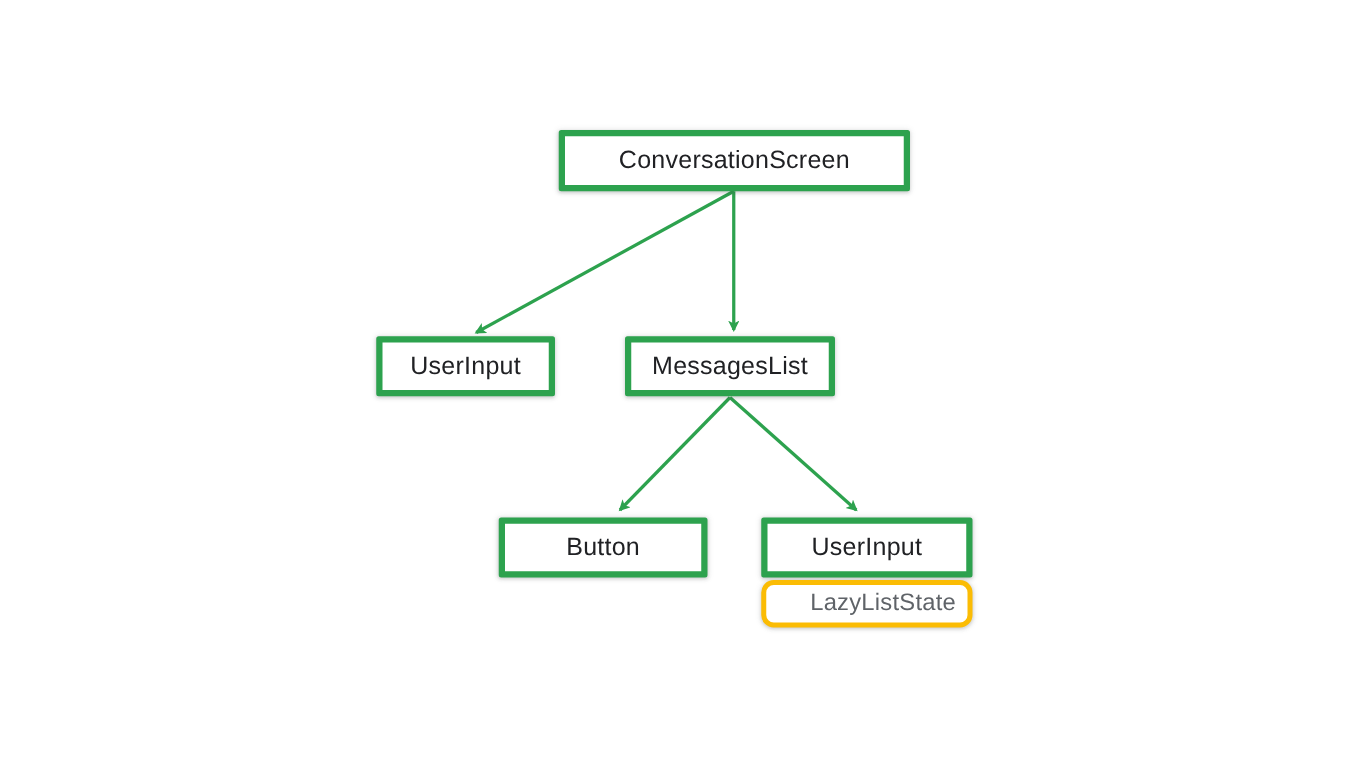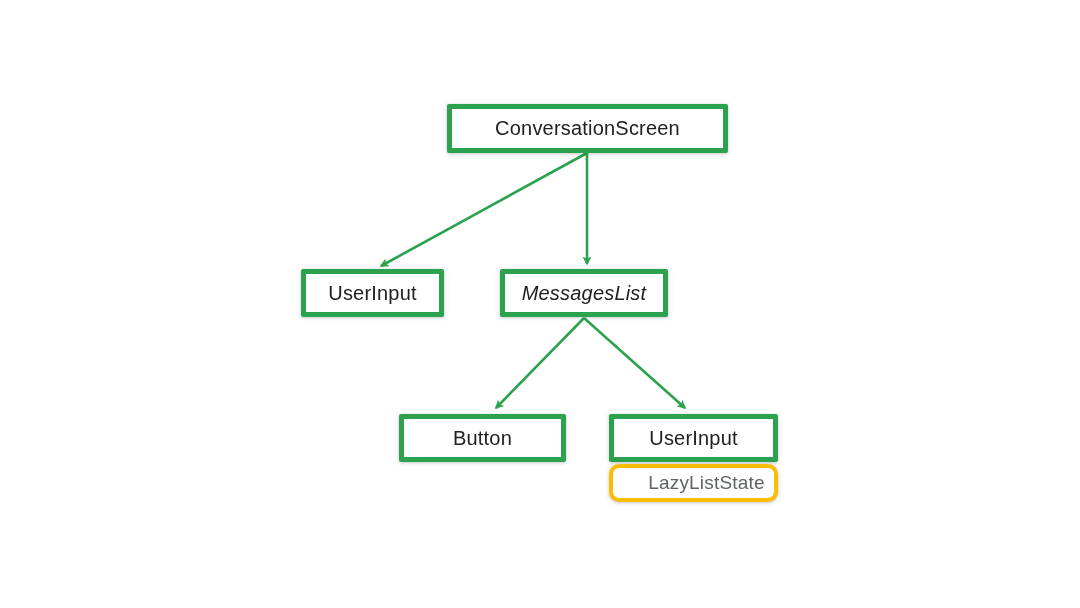--- a/index.html
+++ b/index.html
@@ -54,21 +54,21 @@
     border-color: var(--state-yellow, #fbbc04);
     color: var(--text-gray, #5f6368);
     border-width: 4.5px;
     border-radius: 10px;
     font-size: 19px;
   }
 
   
   .node--conversation-screen { left: 447px; top: 104px; width: 281px; height: 49px; }
   .node--user-input          { left: 301px; top: 269px; width: 143px; height: 48px; }
-  .node--messages-list       { left: 500px; top: 269px; width: 168px; height: 48px; font-style: italic; }
+  .node--messages-list       { left: 500px; top: 269px; width: 168px; height: 48px; }
   .node--button              { left: 399px; top: 414px; width: 167px; height: 48px; }
   .node--lazy-column         { left: 609px; top: 414px; width: 169px; height: 48px; }
   .node--lazy-list-state     { left: 609px; top: 464px; width: 169px; height: 38px; padding-left: 26px; }
 </style>
 </head>
 <body>
 
 <div class="canvas">
 
   <svg class="edges-layer" viewBox="0 0 1080 608" xmlns="http://www.w3.org/2000/svg">

